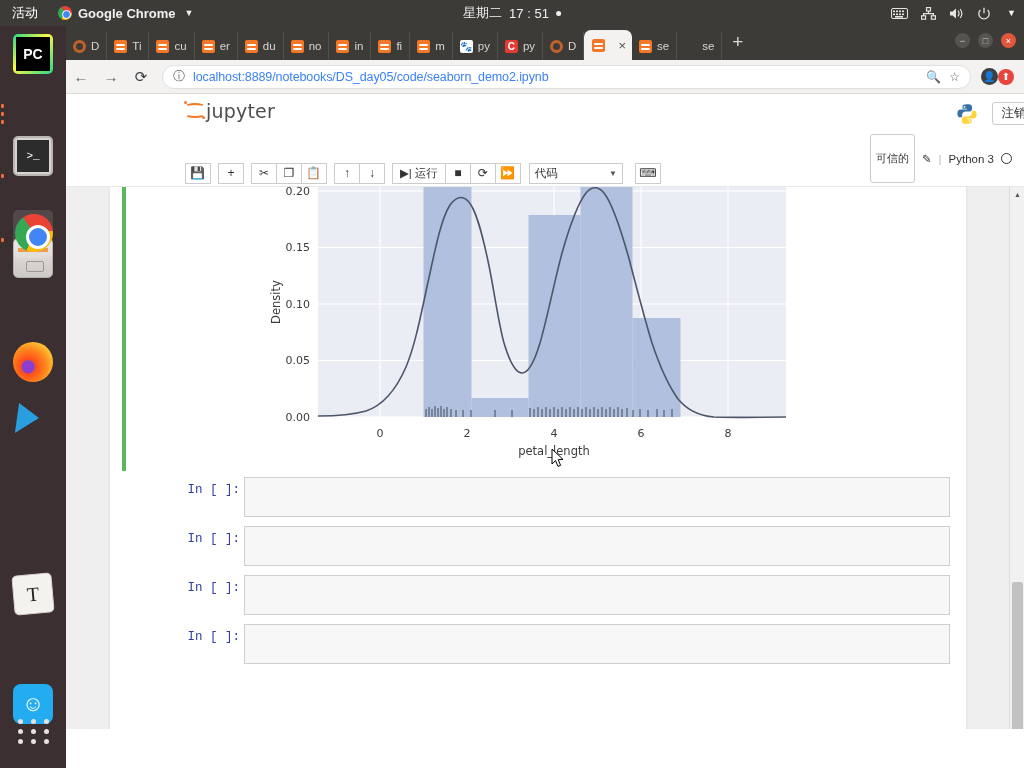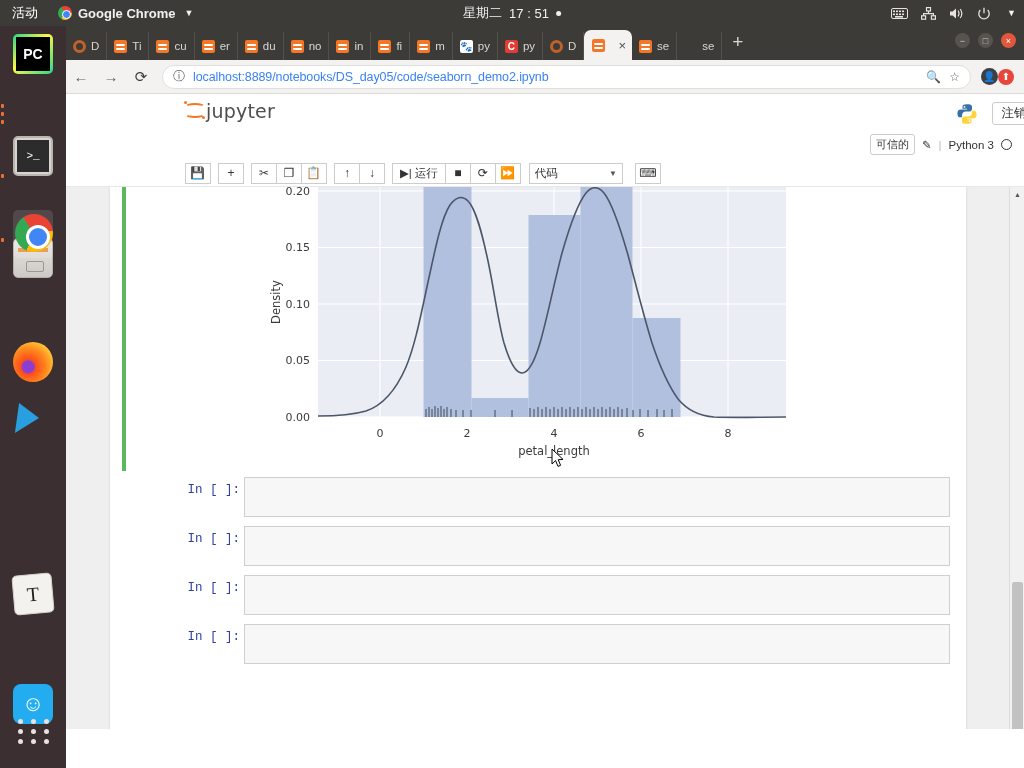--- a/index.html
+++ b/index.html
@@ -157,21 +157,21 @@
     position:absolute; left:926px; top:8px; width:44px; height:23px;
     border:1px solid #ccc; border-radius:3px; background:#fff; color:#333; font-size:12.5px;
     display:flex; align-items:center; justify-content:center;
   }
   #jmenu {
     position:absolute; left:0; top:38px; width:958px; height:28px; border-top:1px solid #e8e8e8;
     border-bottom:1px solid #e8e8e8; display:flex; align-items:center; padding-left:126px; gap:0;
   }
   .mi { padding: 0 12px; font-size:12.5px; color:#333; line-height:26px;}
   #kernelinfo { position:absolute; right:12px; top:40px; display:flex; align-items:center; gap:7px; font-size:11.5px; color:#333;}
-  .trusted { border:1px solid #ccc; border-radius:3px; padding:2px 5px; font-size:11px; color:#333;}
+  .trusted { border:1px solid #ccc; border-radius:3px; padding:16px 5px; font-size:11px; color:#333;}
   .kcircle { width:11px;height:11px;border-radius:50%;border:1.4px solid #333;}
   #jtoolbar {
     position:absolute; left:0; top:66px; width:958px; height:27px;
     display:flex; align-items:center; padding-left:120px; gap:0;
     border-bottom:1px solid #e8e8e8;
   }
   .tgroup { display:flex; margin-right:8px; }
   .tbtn {
     width:26px; height:21px; border:1px solid #ccc; background:#fff;
     display:flex; align-items:center; justify-content:center; font-size:12px; color:#333;

